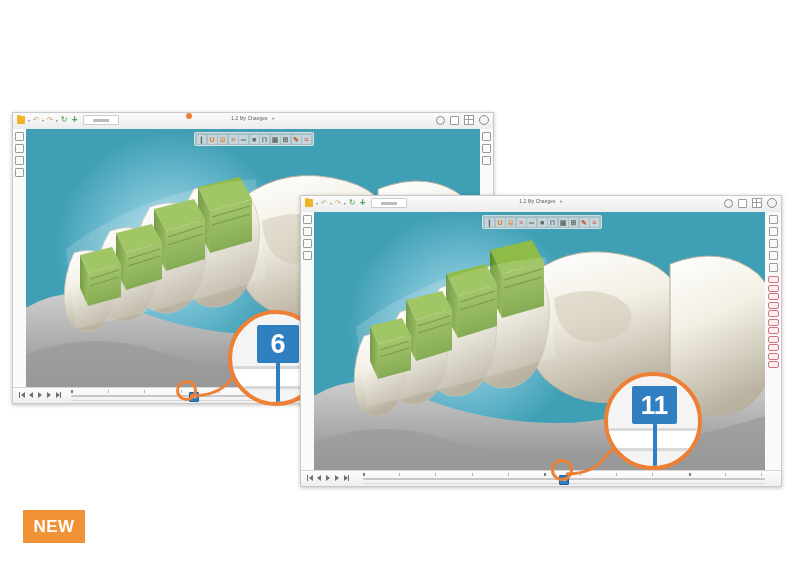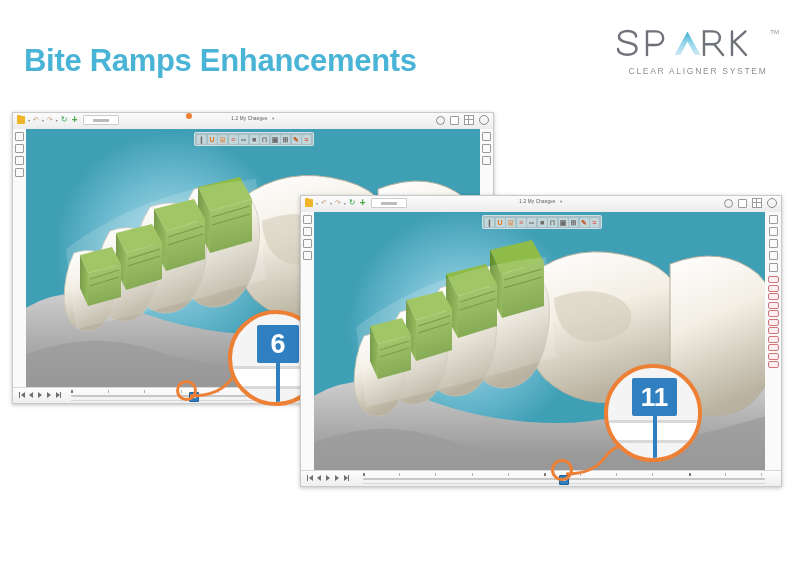--- a/index.html
+++ b/index.html
@@ -120,49 +120,21 @@
   .callout .c-line2{position:absolute;background:#ffffff;}
   .callout .flag{position:absolute;background:#2f7fc1;display:flex;align-items:center;
      justify-content:center;color:#fff;font-weight:bold;border-radius:2px;}
   .callout .pole{position:absolute;background:#2f7fc1;}
   .marker-ring{position:absolute;border-radius:50%;border:3px solid #ee8035;box-sizing:border-box;}
 </style>
 </head>
 <body>
 
 <div id="header">
-  <div id="page-title">Bite Ramps Enhancements</div>
-
-  <div id="logo">
-    <div class="word">
-      <svg width="168" height="36" viewBox="0 0 168 36">
-        <defs>
-          <linearGradient id="sparkgrad" x1="0" y1="1" x2="0" y2="0">
-            <stop offset="0%" stop-color="#cfe9f3"></stop>
-            <stop offset="55%" stop-color="#8ed3ea"></stop>
-            <stop offset="100%" stop-color="#3fa9cf"></stop>
-          </linearGradient>
-        </defs>
-        <g fill="none" stroke="#6f7278" stroke-width="2.4" stroke-linecap="round">
-
-          <path d="M26 8.5c0-3.6-4-5.5-8.5-5.5S9 5 9 8.8c0 7.8 17.5 3.6 17.5 11.8 0 4.1-4.6 6.2-9.2 6.2S8 24.5 8 21"></path>
-
-          <path d="M37 27V3.4h8.6c4.6 0 7.6 2.8 7.6 6.8s-3 6.8-7.6 6.8H37"></path>
-
-          <path d="M94 27V3.4h8.6c4.4 0 7.3 2.6 7.3 6.4s-2.9 6.4-7.3 6.4H94m10.2 0L113 27"></path>
-
-          <path d="M122 3.4V27m0-11.6L135.5 3.4M124.5 14L136 27"></path>
-        </g>
-
-        <path d="M77.5 3.4 L90.5 27 L84.6 27 L77.5 13.6 L70.4 27 L64.5 27 Z" fill="url(#sparkgrad)"></path>
-      </svg>
-      <span class="tm">TM</span>
-    </div>
-    <div class="tagline">CLEAR ALIGNER SYSTEM</div>
-  </div>
+
 </div>
 
 <div class="app-window" id="win-back" style="left:12px;top:112px;width:480px;height:290px;">
 
   <div class="win-toolbar">
     <div class="tb-left">
       <span class="ico folder"></span>
       <span class="caretmini">▾</span>
       <span class="arrow">↶</span>
       <span class="caretmini">▾</span>
@@ -526,24 +498,25 @@
     <div class="handle" style="left:258px;top:3.5px;"></div>
   </div>
 </div>
 
 <div class="marker-ring" style="left:551px;top:459px;width:22px;height:22px;"></div>
 
 <svg style="position:absolute;left:562px;top:438px;width:120px;height:60px;">
   <path d="M4 36 Q32 36 44 18 Q54 4 84 4" stroke="#ee8035" stroke-width="3" fill="none"></path>
 </svg>
 
-<div class="callout" style="left:604px;top:364px;width:98px;height:98px;">
+<div class="callout" style="left:604px;top:372px;width:98px;height:98px;">
   <div class="circle" style="left:0;top:0;width:98px;height:98px;">
     <div class="c-line" style="left:0;top:52px;width:98px;height:3px;"></div>
     <div class="c-line2" style="left:0;top:55px;width:98px;height:17px;"></div>
     <div class="c-line" style="left:0;top:72px;width:98px;height:3px;"></div>
     <div class="pole" style="left:45px;top:44px;width:4px;height:54px;"></div>
     <div class="flag" style="left:24px;top:10px;width:45px;height:38px;font-size:26px;">11</div>
   </div>
 </div>
 
 <div id="footer">
+  <div id="new-badge">NEW</div>
 </div>
 
 </body></html>

